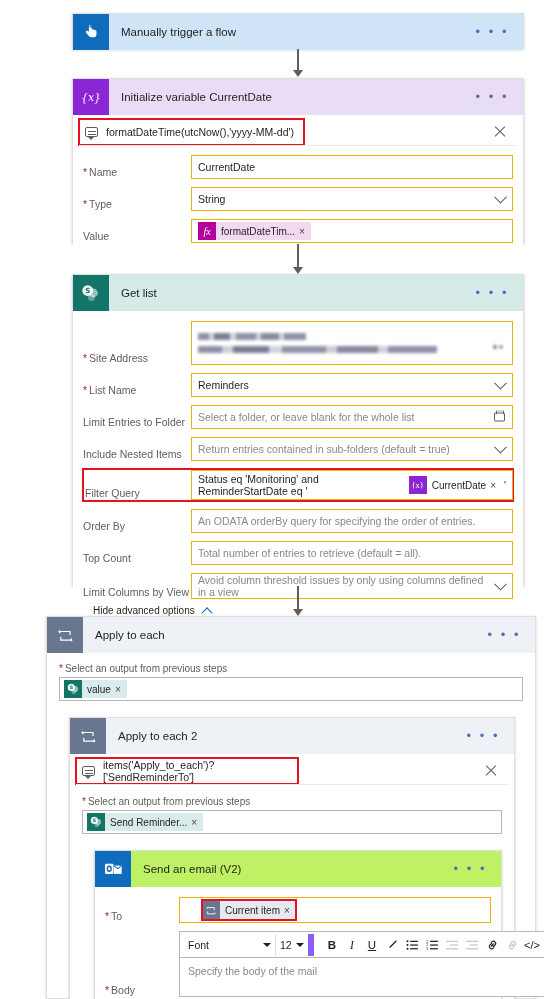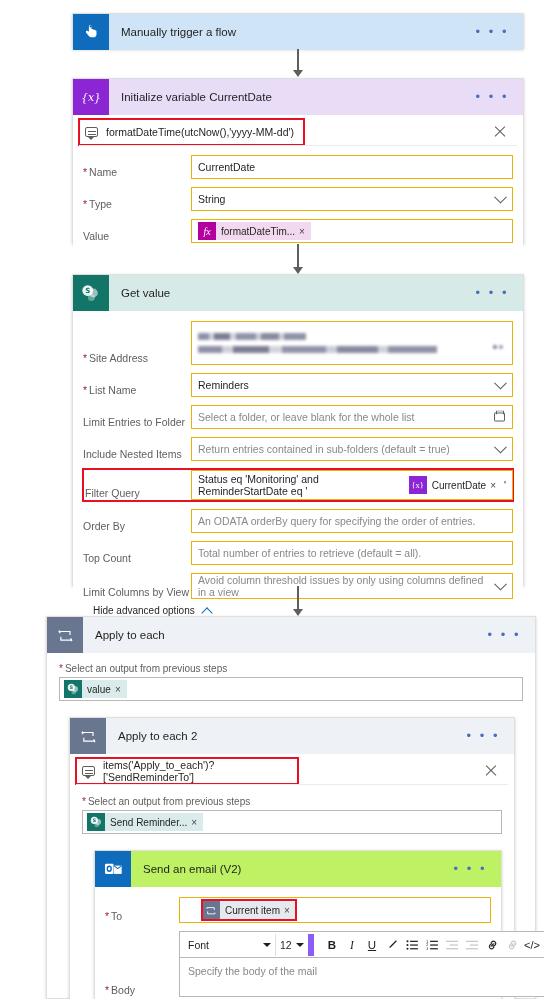--- a/index.html
+++ b/index.html
@@ -383,21 +383,21 @@
   <div class="card" style="position:absolute;left:72px;top:274px;width:452px;height:312px;">
     <div class="card-head hd-sp">
       <div class="head-icon">
         <svg width="20" height="18" viewBox="0 0 24 22">
           <circle cx="8" cy="8" r="6.6" fill="#ffffff" opacity=".92"></circle>
           <circle cx="15" cy="11" r="5.4" fill="#ffffff" opacity=".55"></circle>
           <circle cx="12.5" cy="16.5" r="4.3" fill="#ffffff" opacity=".35"></circle>
           <text x="8" y="11.6" text-anchor="middle" fill="#127568" font-family="DejaVu Sans, sans-serif" font-size="8.6" font-weight="bold">S</text>
         </svg>
       </div>
-      <div class="head-title">Get value</div>
+      <div class="head-title">Get list</div>
       <div class="ellipsis-btn">• • •</div>
     </div>
 
     <div class="card-body" style="padding-top:10px;">
 
       <div class="row">
         <div class="row-label req">Site Address</div>
         <div class="field blurred">
           <div class="blur-line short"></div>
           <div class="blur-line long"></div>

